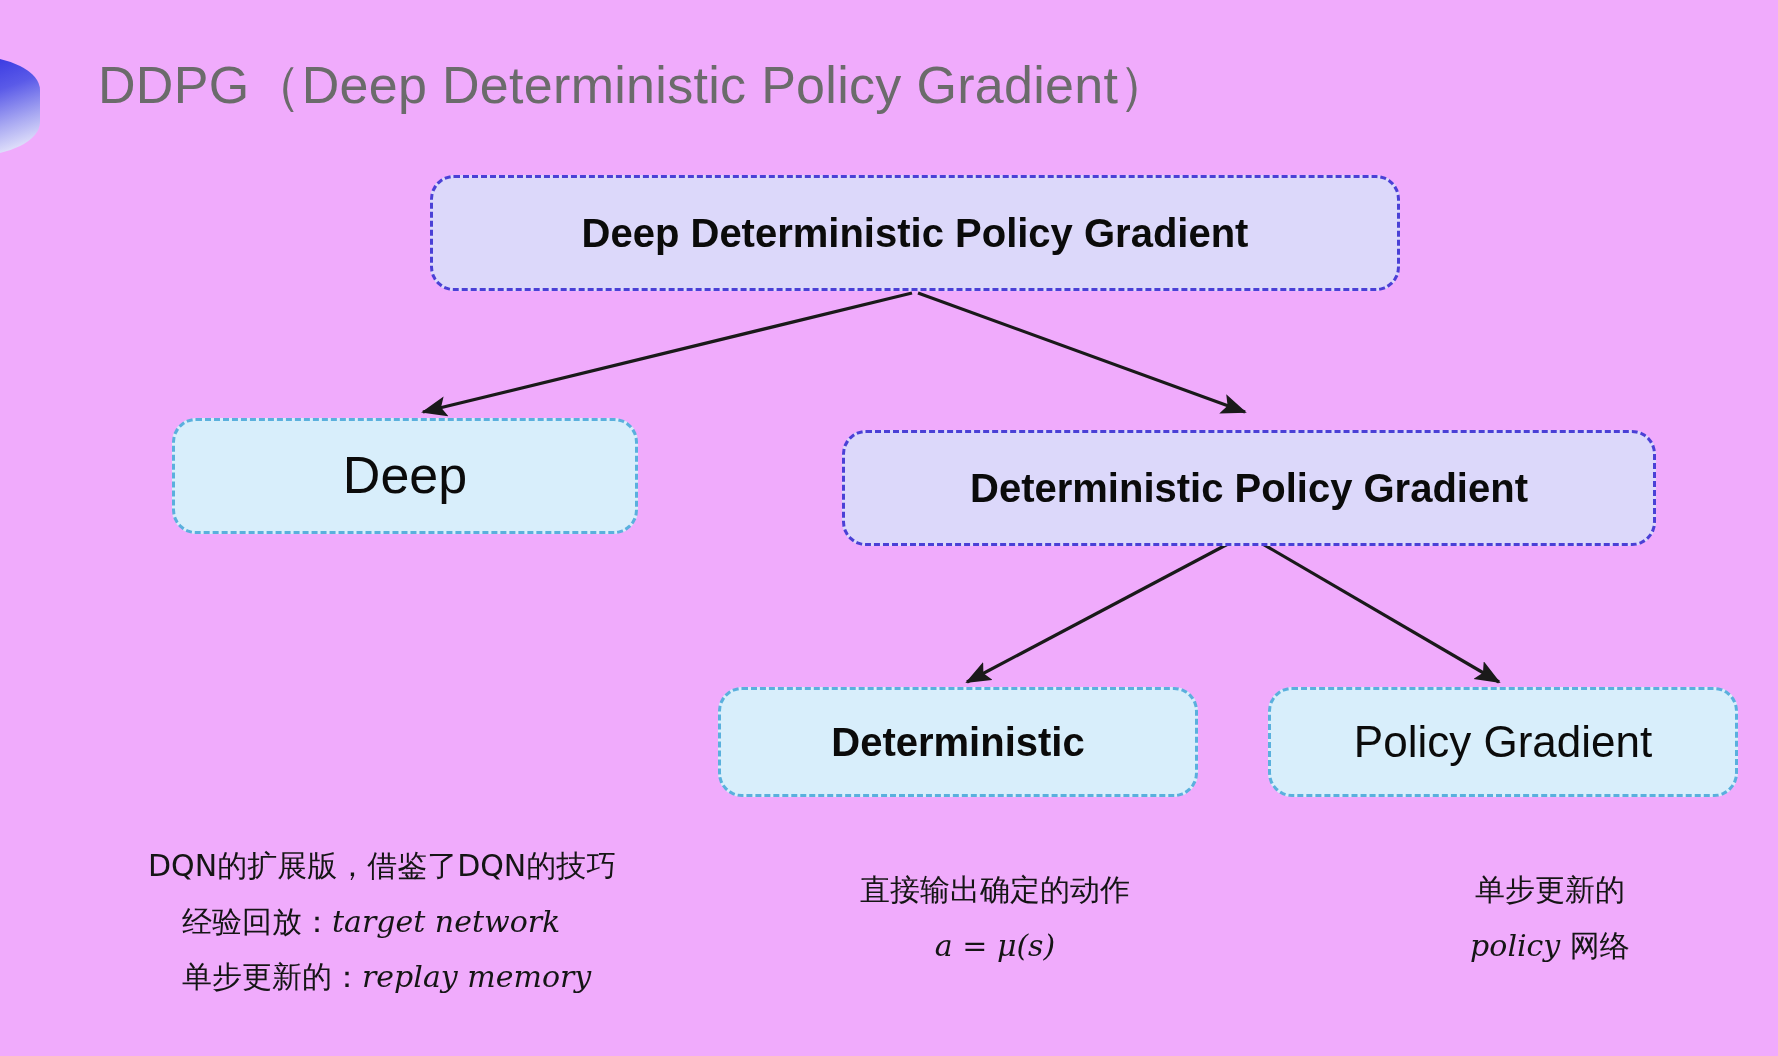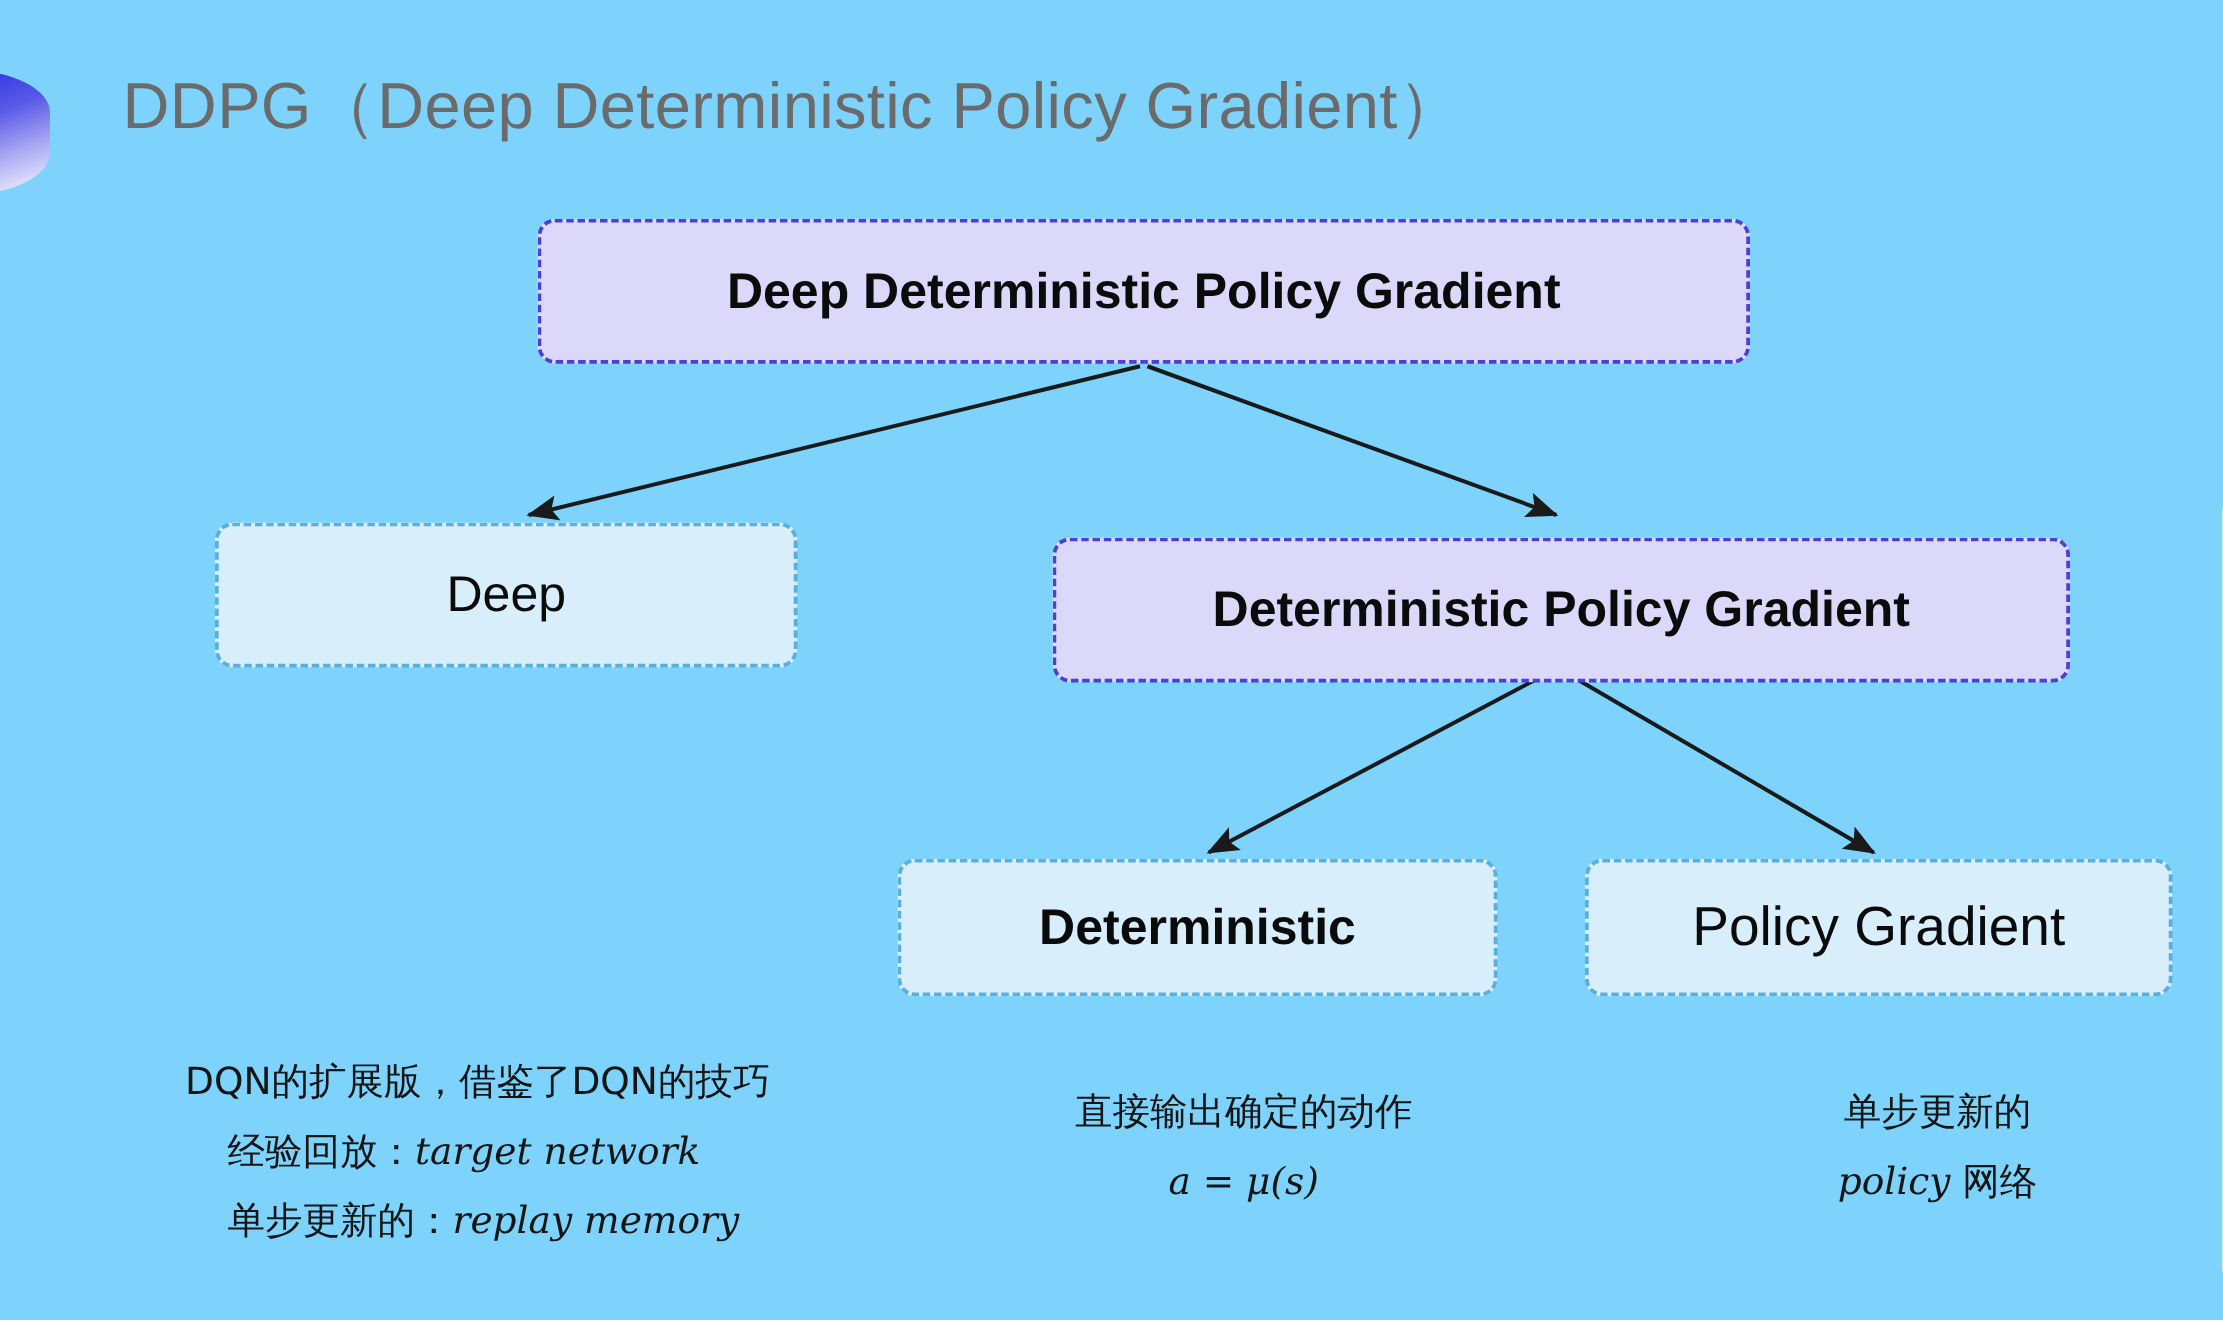--- a/index.html
+++ b/index.html
@@ -9,21 +9,21 @@
     height: 1056px;
     background: #ffffff;
     font-family: "Liberation Sans", sans-serif;
     overflow: hidden;
   }
 
   #slide {
     position: relative;
     width: 1778px;
     height: 1056px;
-    background: #7dd3fc;
+    background: #f0abfc;
   }
 
   
   .title-blob {
     position: absolute;
     left: -28px;
     top: 56px;
     width: 68px;
     height: 100px;
     border-radius: 0 100px 100px 0 / 0 50px 50px 0;
@@ -43,37 +43,37 @@
     white-space: nowrap;
   }
 
   
   .node {
     position: absolute;
     display: flex;
     align-items: center;
     justify-content: center;
     text-align: center;
-    border-radius: 14px;
+    border-radius: 24px;
     color: #0b0b0b;
     font-weight: 600;
     line-height: 1.1;
   }
   .node.purple {
     background: #dcd8fa;
     border: 3px dashed #4a40d6;
   }
   .node.blue {
     background: #d8eefb;
     border: 3px dashed #5ab0dd;
     font-weight: 500;
   }
 
   #node-root      { left: 430px; top: 175px;  width: 970px;  height: 116px; font-size: 40px; }
-  #node-deep      { left: 172px; top: 418px;  width: 466px;  height: 116px; font-size: 40px; }
+  #node-deep      { left: 172px; top: 418px;  width: 466px;  height: 116px; font-size: 52px; }
   #node-dpg       { left: 842px; top: 430px;  width: 814px;  height: 116px; font-size: 40px; }
   #node-det       { left: 718px; top: 687px;  width: 480px;  height: 110px; font-size: 40px; font-weight: bold; }
   #node-pg        { left: 1268px; top: 687px; width: 470px;  height: 110px; font-size: 44px; text-align: center; }
 
   
   #arrows {
     position: absolute;
     left: 0; top: 0;
     width: 1778px;
     height: 1056px;

